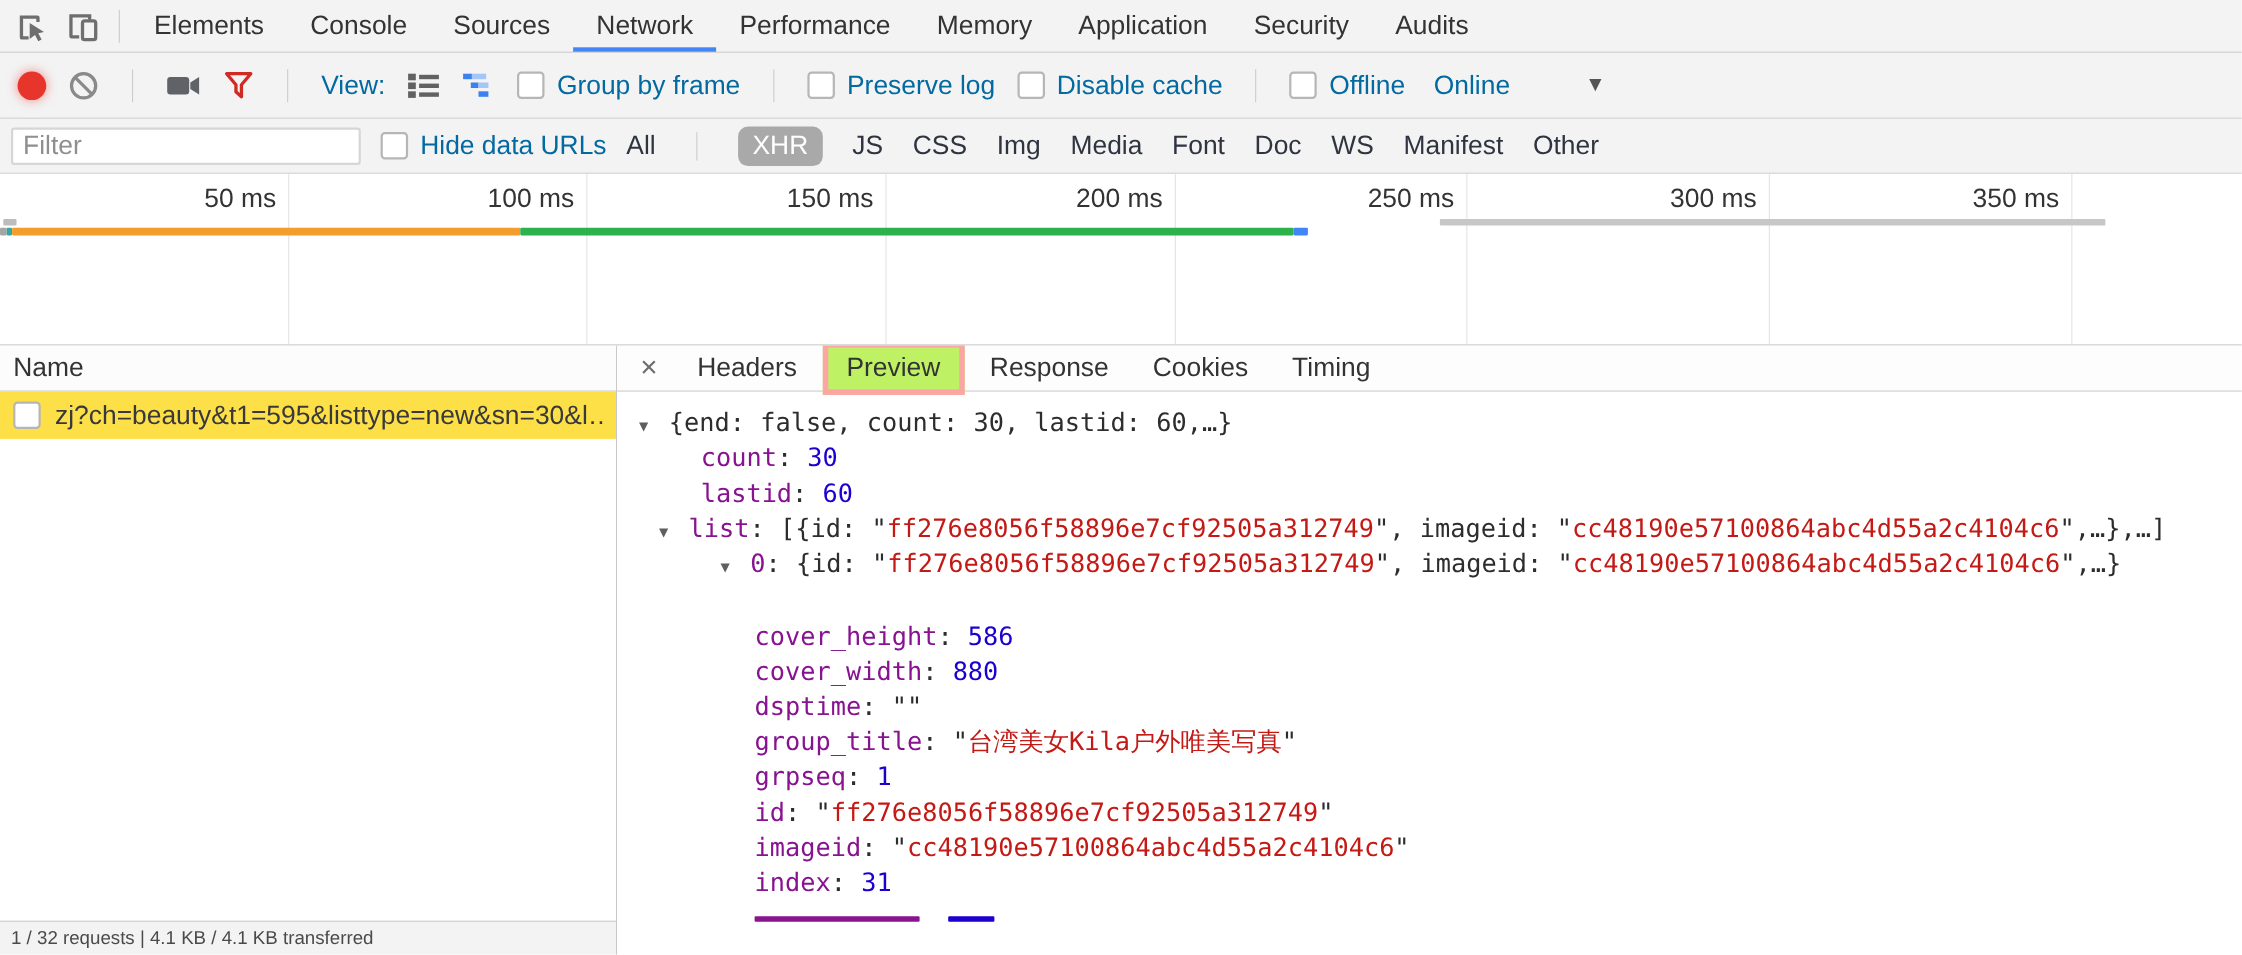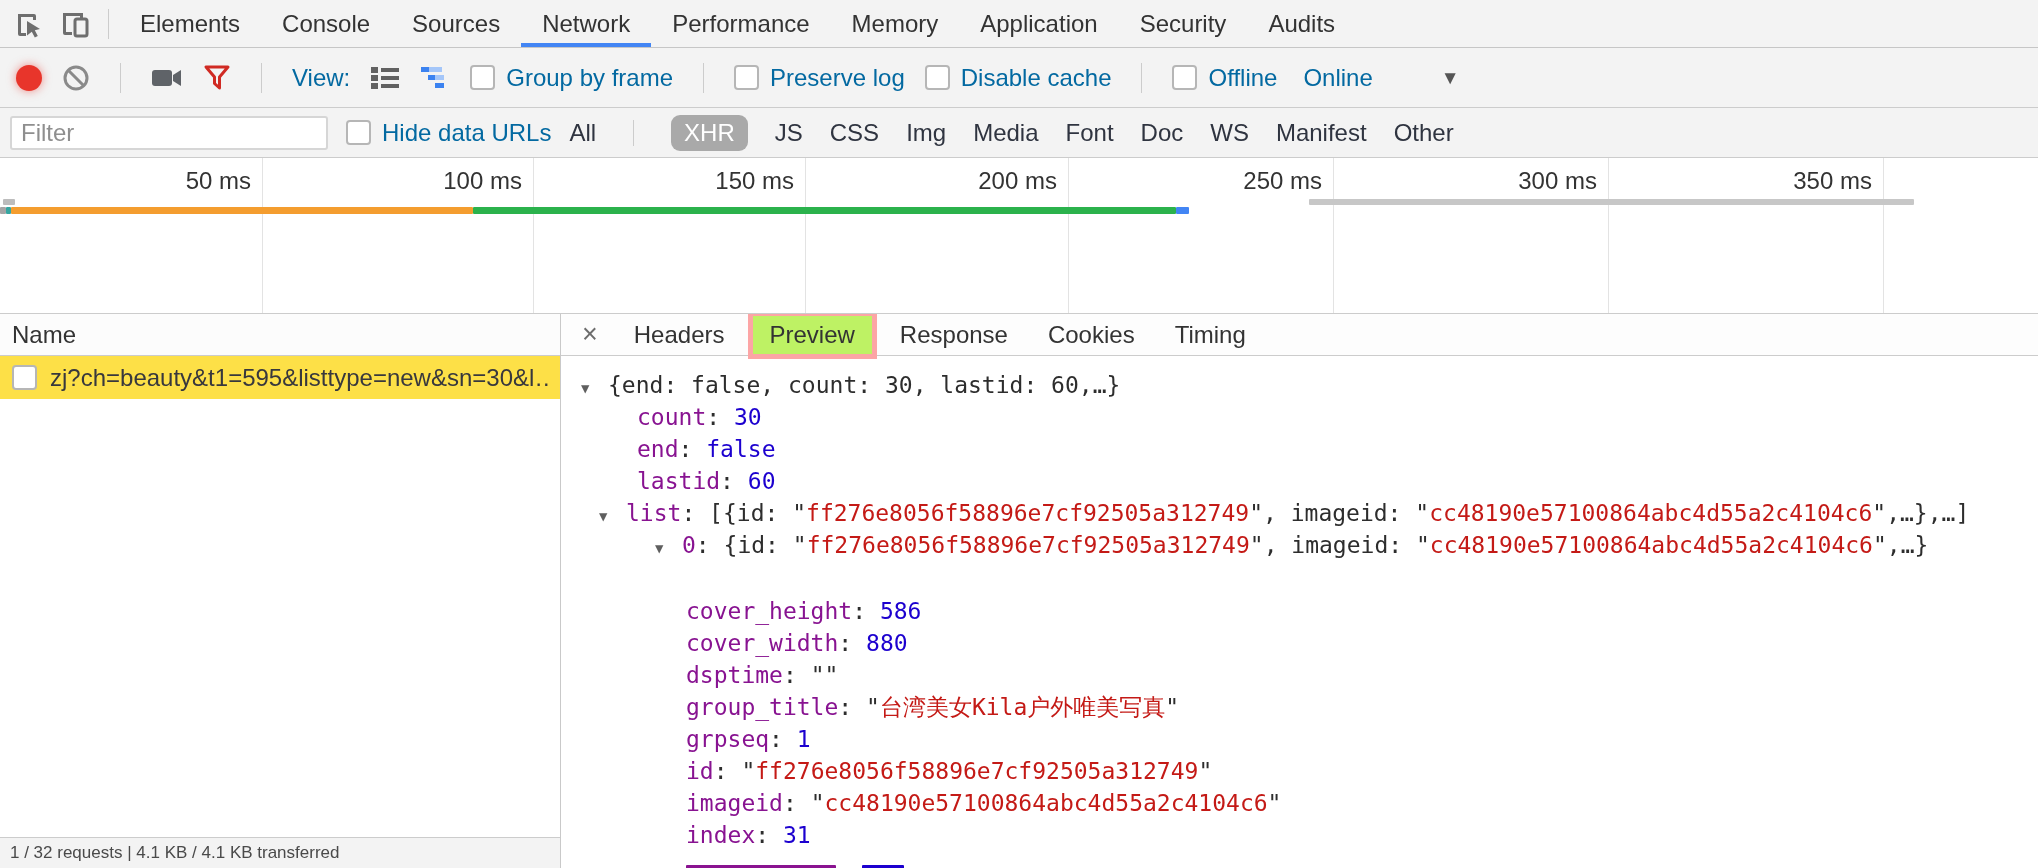--- a/index.html
+++ b/index.html
@@ -226,21 +226,20 @@
             <span class="dtab">Headers</span>
             <span class="dtab active">Preview</span>
             <span class="dtab">Response</span>
             <span class="dtab">Cookies</span>
             <span class="dtab">Timing</span>
           </span>
       </div>
       <div class="preview" id="preview-tree">
           <div class="trow" style="padding-left: 10px;"><span class="arrow">▼</span><span class="seg-plain">{end: false, count: 30, lastid: 60,…}</span></div>
           <div class="trow" style="padding-left: 66px;"><span class="seg-key">count</span><span class="seg-plain">: </span><span class="seg-num">30</span></div>
-          <div class="trow" style="padding-left: 66px;"><span class="seg-key">end</span><span class="seg-plain">: </span><span class="seg-num">false</span></div>
           <div class="trow" style="padding-left: 66px;"><span class="seg-key">lastid</span><span class="seg-plain">: </span><span class="seg-num">60</span></div>
           <div class="trow" style="padding-left: 28px;"><span class="arrow">▼</span><span class="seg-key">list</span><span class="seg-plain">: [{id: </span><span class="seg-quote">"</span><span class="seg-str">ff276e8056f58896e7cf92505a312749</span><span class="seg-quote">"</span><span class="seg-plain">, imageid: </span><span class="seg-quote">"</span><span class="seg-str">cc48190e57100864abc4d55a2c4104c6</span><span class="seg-quote">"</span><span class="seg-plain">,…},…]</span></div>
           <div class="trow" style="padding-left: 84px;"><span class="arrow">▼</span><span class="seg-key">0</span><span class="seg-plain">: {id: </span><span class="seg-quote">"</span><span class="seg-str">ff276e8056f58896e7cf92505a312749</span><span class="seg-quote">"</span><span class="seg-plain">, imageid: </span><span class="seg-quote">"</span><span class="seg-str">cc48190e57100864abc4d55a2c4104c6</span><span class="seg-quote">"</span><span class="seg-plain">,…}</span></div>
           <div class="trow" style="padding-left: 115px; margin-top: 34px;"><span class="seg-key">cover_height</span><span class="seg-plain">: </span><span class="seg-num">586</span></div>
           <div class="trow" style="padding-left: 115px;"><span class="seg-key">cover_width</span><span class="seg-plain">: </span><span class="seg-num">880</span></div>
           <div class="trow" style="padding-left: 115px;"><span class="seg-key">dsptime</span><span class="seg-plain">: </span><span class="seg-quote">""</span></div>
           <div class="trow" style="padding-left: 115px;"><span class="seg-key">group_title</span><span class="seg-plain">: </span><span class="seg-quote">"</span><span class="seg-str">台湾美女Kila户外唯美写真</span><span class="seg-quote">"</span></div>
           <div class="trow" style="padding-left: 115px;"><span class="seg-key">grpseq</span><span class="seg-plain">: </span><span class="seg-num">1</span></div>
           <div class="trow" style="padding-left: 115px;"><span class="seg-key">id</span><span class="seg-plain">: </span><span class="seg-quote">"</span><span class="seg-str">ff276e8056f58896e7cf92505a312749</span><span class="seg-quote">"</span></div>
           <div class="trow" style="padding-left: 115px;"><span class="seg-key">imageid</span><span class="seg-plain">: </span><span class="seg-quote">"</span><span class="seg-str">cc48190e57100864abc4d55a2c4104c6</span><span class="seg-quote">"</span></div>

